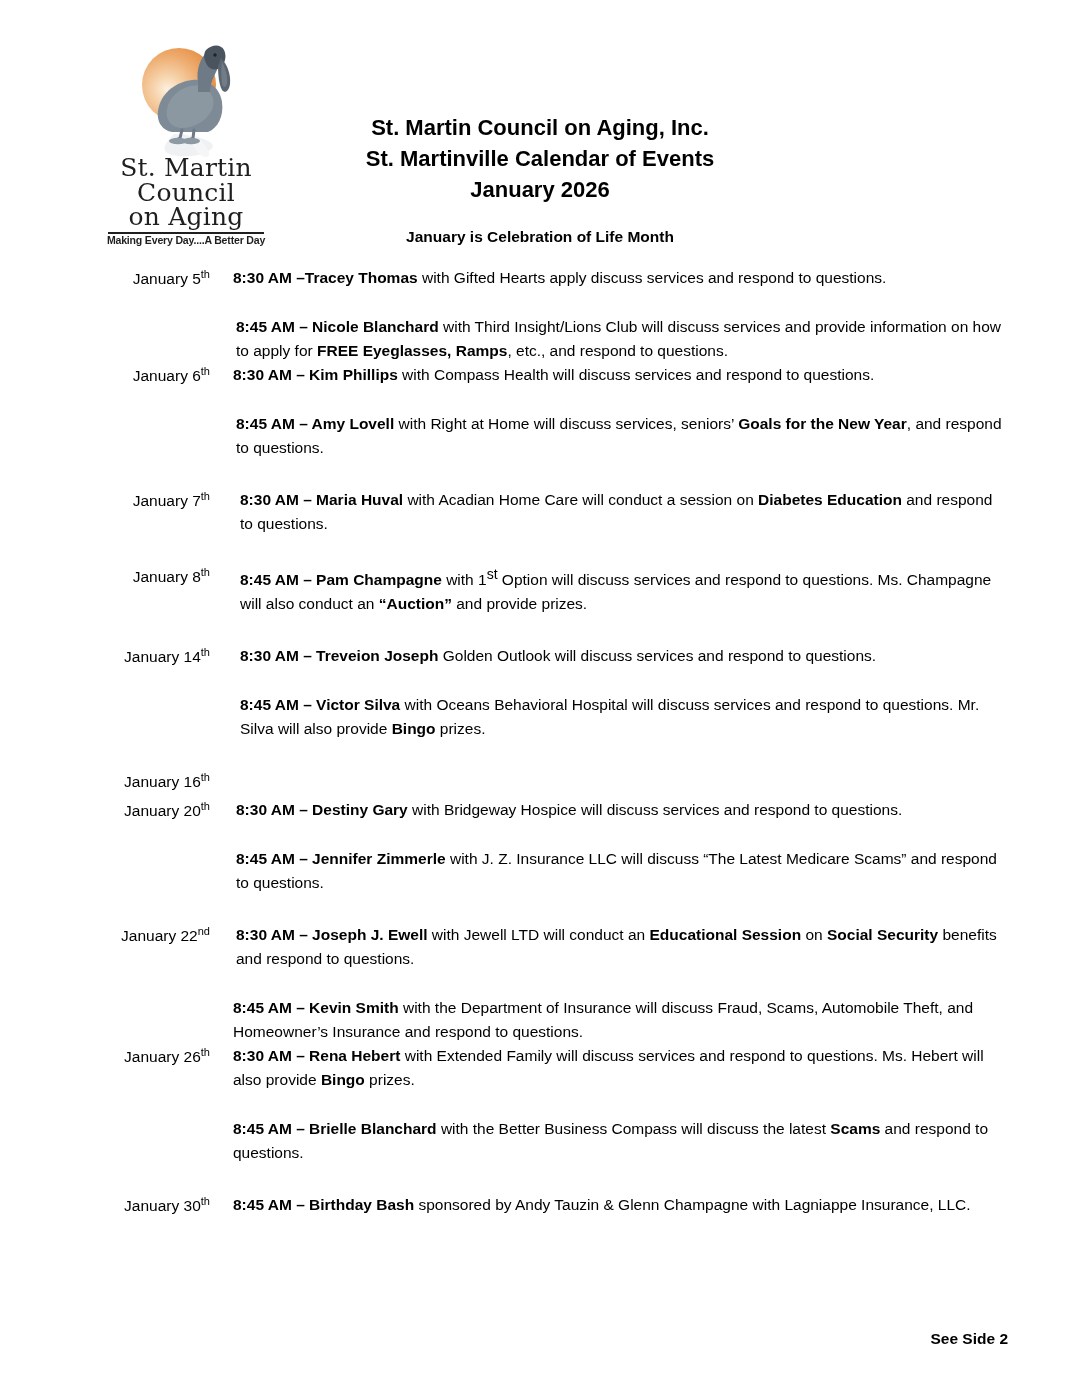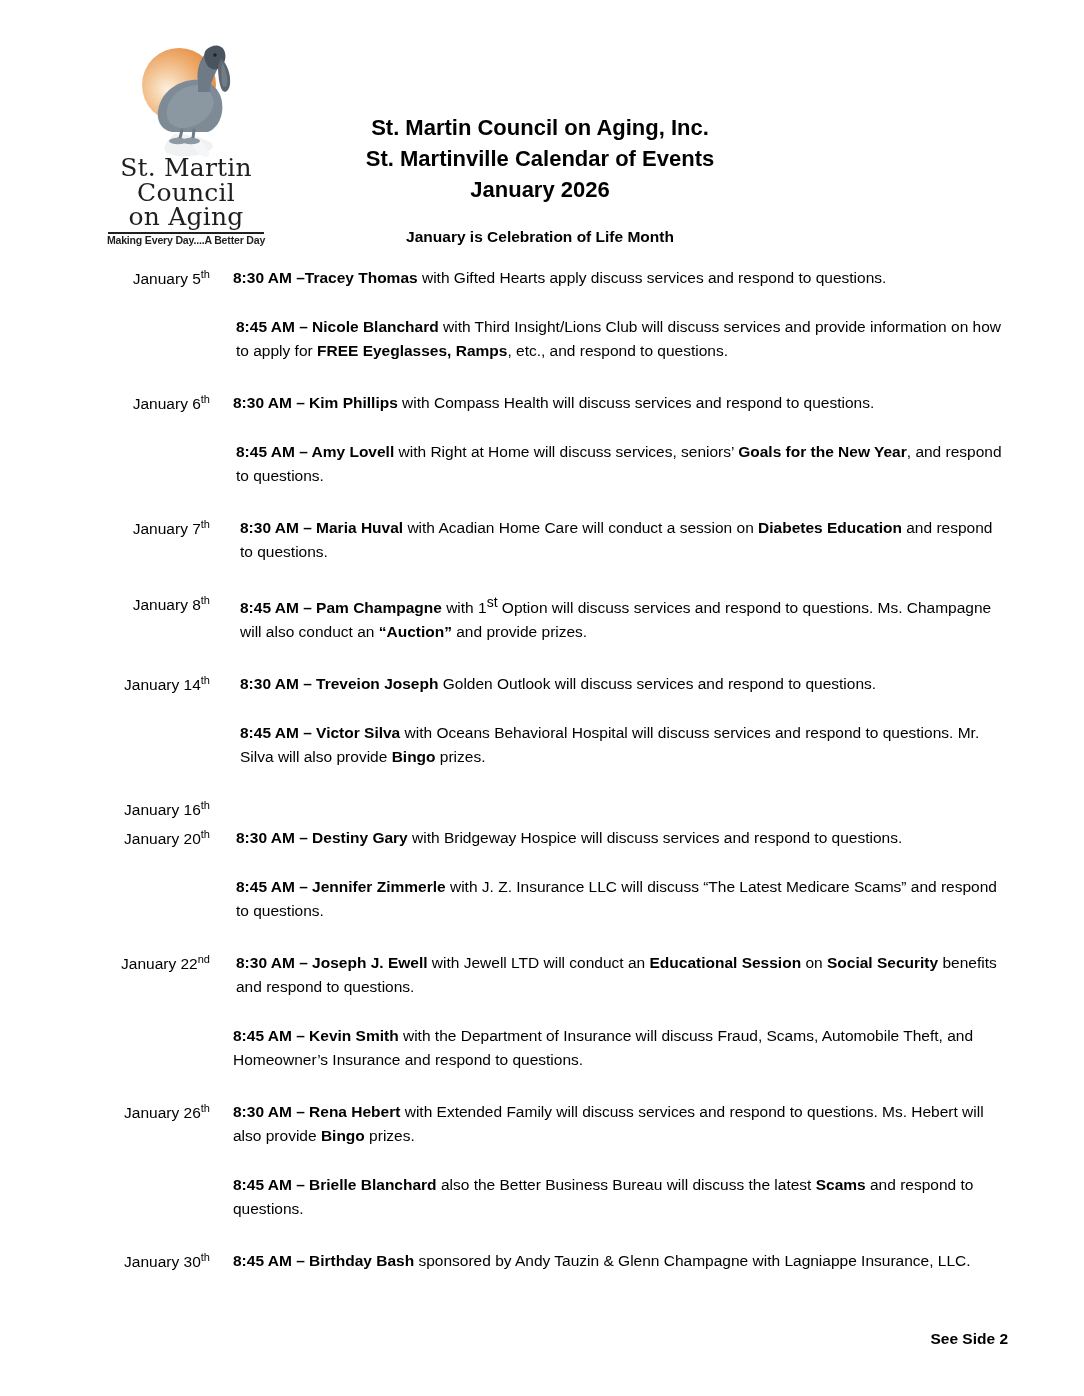--- a/index.html
+++ b/index.html
@@ -203,21 +203,21 @@
   <div class="subtitle">January is Celebration of Life Month</div>
 
   <div class="entries" id="entries-root">
       <div class="entry">
         <div class="entry-date">January 5<sup>th</sup></div>
         <div class="entry-body">
           <p class="para "><b>8:30 AM –Tracey Thomas</b><span> with Gifted Hearts apply discuss services and respond to questions.</span></p>
           <p class="para ind-a"><b>8:45 AM – Nicole Blanchard</b><span> with Third Insight/Lions Club will discuss services and provide information on how to apply for </span><b>FREE Eyeglasses, Ramps</b><span>, etc., and  respond to questions.</span></p>
         </div>
       </div>
-      <div class="entry" style="margin-top: 28px;">
+      <div class="entry" style="">
         <div class="entry-date">January 6<sup>th</sup></div>
         <div class="entry-body">
           <p class="para "><b>8:30 AM – Kim Phillips</b><span> with Compass Health will discuss services and respond to questions.</span></p>
           <p class="para ind-a"><b>8:45 AM – Amy Lovell</b><span> with Right at Home will discuss services, seniors’ </span><b>Goals for the New Year</b><span>, and respond to questions.</span></p>
         </div>
       </div>
       <div class="entry" style="margin-top: 28px;">
         <div class="entry-date">January 7<sup>th</sup></div>
         <div class="entry-body">
           <p class="para ind-b"><b>8:30 AM – Maria Huval</b><span> with Acadian Home Care will conduct a session on </span><b>Diabetes Education</b><span> and respond to questions.</span></p>
@@ -246,25 +246,25 @@
           <p class="para ind-a"><b>8:45 AM – Jennifer Zimmerle</b><span> with J. Z. Insurance LLC will discuss “The Latest Medicare Scams” and respond to questions.</span></p>
         </div>
       </div>
       <div class="entry" style="margin-top: 28px;">
         <div class="entry-date">January 22<sup>nd</sup></div>
         <div class="entry-body">
           <p class="para ind-a"><b>8:30 AM – Joseph J. Ewell</b><span> with Jewell LTD will conduct an </span><b>Educational Session</b><span> on </span><b>Social Security</b><span> benefits and respond to questions.</span></p>
           <p class="para "><b>8:45 AM – Kevin Smith</b><span> with the Department of Insurance will discuss Fraud, Scams, Automobile Theft, and Homeowner’s Insurance and respond to questions.</span></p>
         </div>
       </div>
-      <div class="entry" style="margin-top: 28px;">
+      <div class="entry" style="">
         <div class="entry-date">January 26<sup>th</sup></div>
         <div class="entry-body">
           <p class="para "><b>8:30 AM – Rena Hebert</b><span> with Extended Family will discuss services and respond to questions. Ms. Hebert will also provide </span><b>Bingo</b><span> prizes.</span></p>
-          <p class="para "><b>8:45 AM – Brielle Blanchard</b><span> also the Better Business Bureau will discuss the latest </span><b>Scams</b><span> and respond to questions.</span></p>
+          <p class="para "><b>8:45 AM – Brielle Blanchard</b><span> with the Better Business Compass will discuss the latest </span><b>Scams</b><span> and respond to questions.</span></p>
         </div>
       </div>
       <div class="entry" style="margin-top: 28px;">
         <div class="entry-date">January 30<sup>th</sup></div>
         <div class="entry-body">
           <p class="para "><b>8:45 AM – Birthday Bash</b><span> sponsored by Andy Tauzin &amp; Glenn Champagne with Lagniappe Insurance, LLC.</span></p>
         </div>
       </div>
     </div>
 

